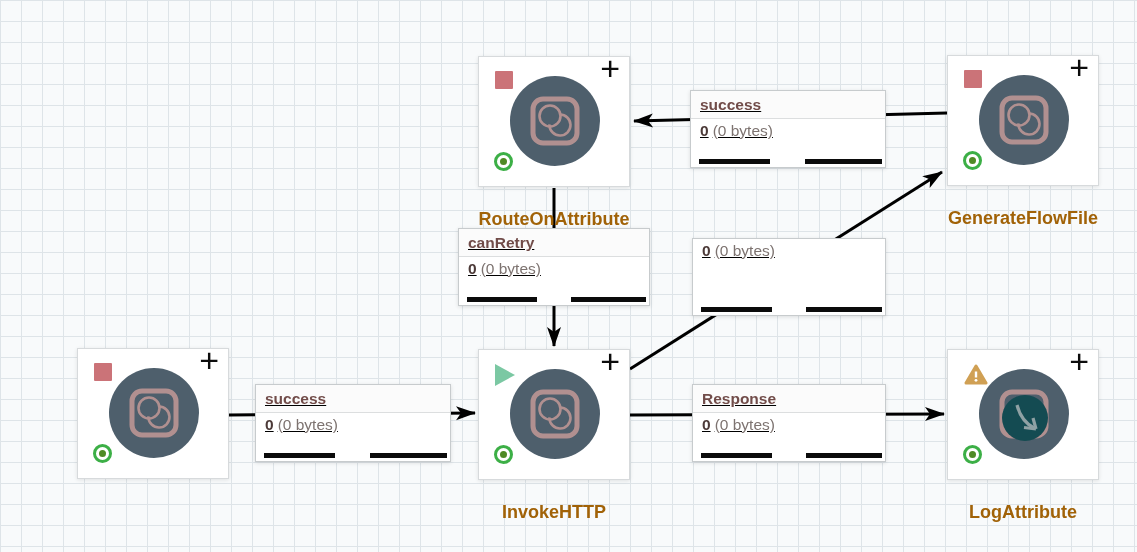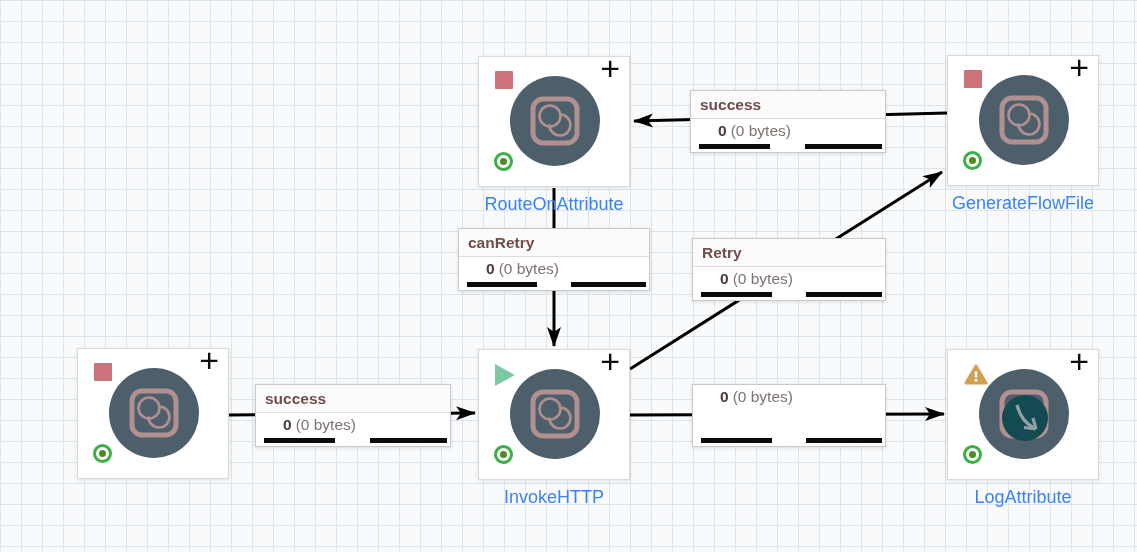--- a/index.html
+++ b/index.html
@@ -37,35 +37,36 @@
     position:absolute;left:31px;top:19px;width:90px;height:90px;
     border-radius:50%;background:#4e5f6c;display:block;
   }
   .threads{
     position:absolute;left:15px;top:95px;width:13px;height:13px;
     border:3px solid #3caf46;border-radius:50%;background:#fff;
     display:flex;align-items:center;justify-content:center;
   }
   .threads .dot{width:7px;height:7px;border-radius:50%;background:#4f8a25;}
   .pname{
-    position:absolute;top:137px;left:50%;transform:translateX(-50%);
-    white-space:nowrap;font-size:18px;color:#3b82f6;
+    position:absolute;top:152px;left:50%;transform:translateX(-50%);
+    white-space:nowrap;font-size:18px;color:#a16207;font-weight:bold;
   }
   
   .conn{
-    position:absolute;height:63px;z-index:2;background:#fff;
+    position:absolute;height:78px;z-index:2;background:#fff;
     border:1px solid #c7cbcd;box-shadow:0 1px 4px rgba(0,0,0,.12);
     box-sizing:border-box;
+    text-decoration:underline;
   }
   .ctitle{
     height:27px;line-height:27px;padding:0 9px;
     font-size:15.5px;font-weight:bold;color:#714c49;
     background:#fbfbfb;border-bottom:1px solid #dcdedf;
   }
-  .cstats{padding:3px 9px 0 27px;font-size:15.5px;color:#7d7370;}
+  .cstats{padding:3px 9px 0 9px;font-size:15.5px;color:#7d7370;}
   .ccount{font-weight:bold;color:#4c3a38;margin-right:4px;}
   .cbars{
     position:absolute;left:8px;right:3px;bottom:3px;
     display:flex;justify-content:space-between;
   }
   .cbars .bar{height:5px;background:#0b0b0b;}
   .cbars .bl{width:39%;}
   .cbars .br{width:42%;}
 </style>
 </head>
@@ -102,21 +103,20 @@
     <div class="cstats">
       <span class="ccount">0</span><span class="csize">(0 bytes)</span>
     </div>
     <div class="cbars">
       <span class="bar bl"></span>
       <span class="bar br"></span>
     </div>
   </div>
 
   <div class="conn" style="left:692px;top:238px;width:194px">
-    <div class="ctitle">Retry</div>
     <div class="cstats">
       <span class="ccount">0</span><span class="csize">(0 bytes)</span>
     </div>
     <div class="cbars">
       <span class="bar bl"></span>
       <span class="bar br"></span>
     </div>
   </div>
 
   <div class="conn" style="left:255px;top:384px;width:196px">
@@ -124,20 +124,21 @@
     <div class="cstats">
       <span class="ccount">0</span><span class="csize">(0 bytes)</span>
     </div>
     <div class="cbars">
       <span class="bar bl"></span>
       <span class="bar br"></span>
     </div>
   </div>
 
   <div class="conn" style="left:692px;top:384px;width:194px">
+    <div class="ctitle">Response</div>
     <div class="cstats">
       <span class="ccount">0</span><span class="csize">(0 bytes)</span>
     </div>
     <div class="cbars">
       <span class="bar bl"></span>
       <span class="bar br"></span>
     </div>
   </div>
 
   <div class="processor" style="left:478px;top:56px">

